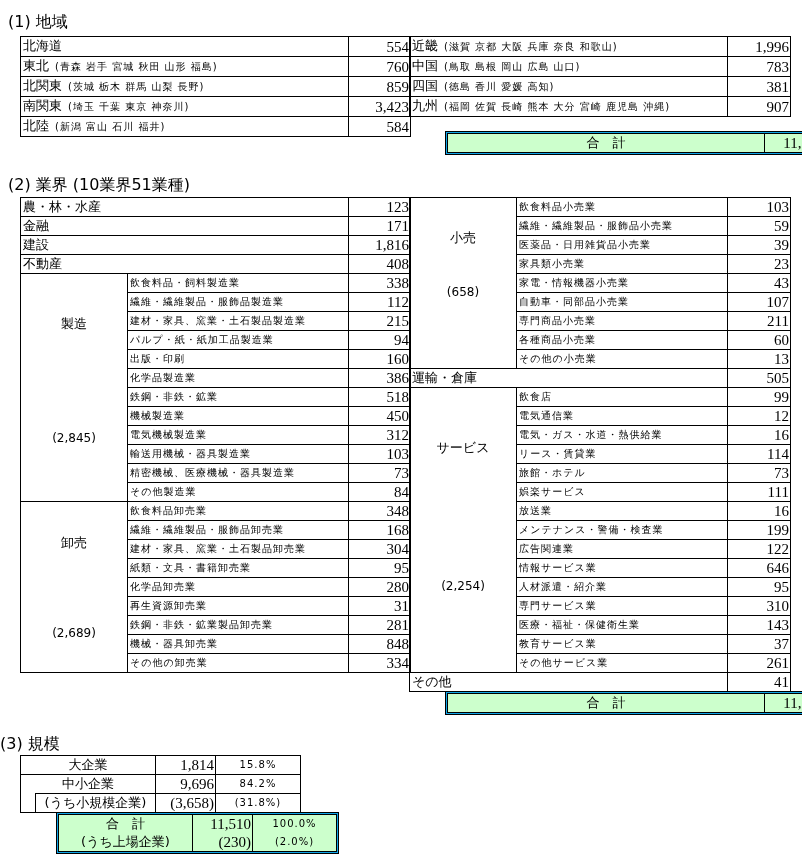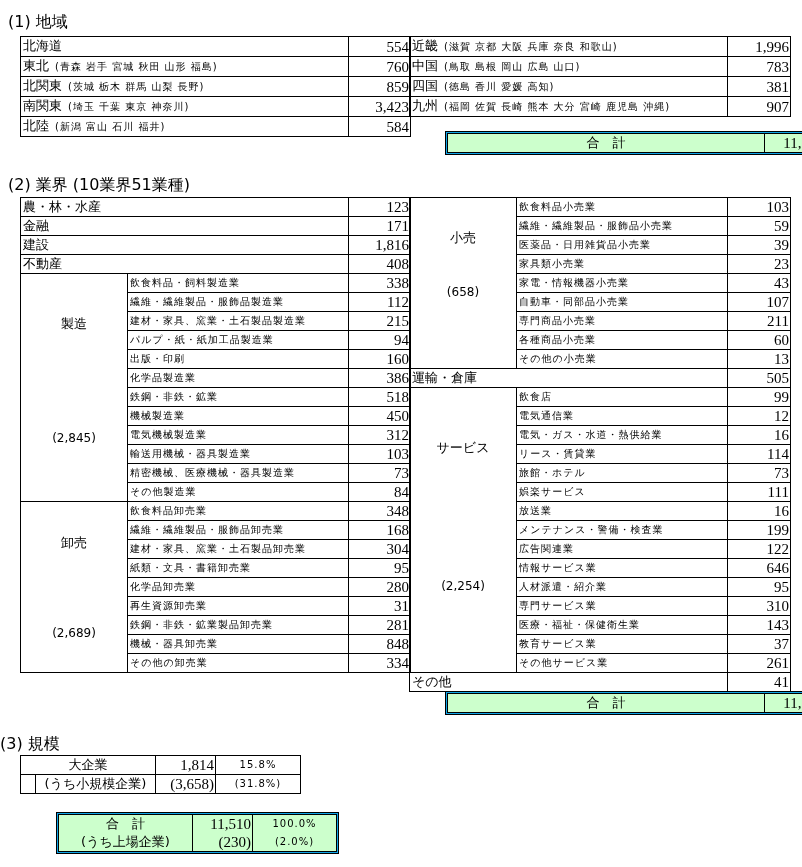--- a/index.html
+++ b/index.html
@@ -360,20 +360,25 @@
       <col style="width:60px">
       <col style="width:85px">
     </colgroup>
   <tbody>
       <tr>
     <td colspan="2" class="ctr lbl">大企業</td>
     <td class="num">1,814</td>
     <td class="ctr sm">15.8%</td>
   </tr>
   <tr>
+    <td colspan="2" class="ctr lbl" style="border-bottom:none;">中小企業</td>
+    <td class="num">9,696</td>
+    <td class="ctr sm">84.2%</td>
+  </tr>
+  <tr>
     <td style="border-top:none;"></td>
     <td class="ctr lbl">(うち小規模企業)</td>
     <td class="num">(3,658)</td>
     <td class="ctr sm">(31.8%)</td>
   </tr>
 </tbody>
   </table>
 
 <div class="total-wrap" style="left:19px;top:812px;">
   <table style="width:278px;">

